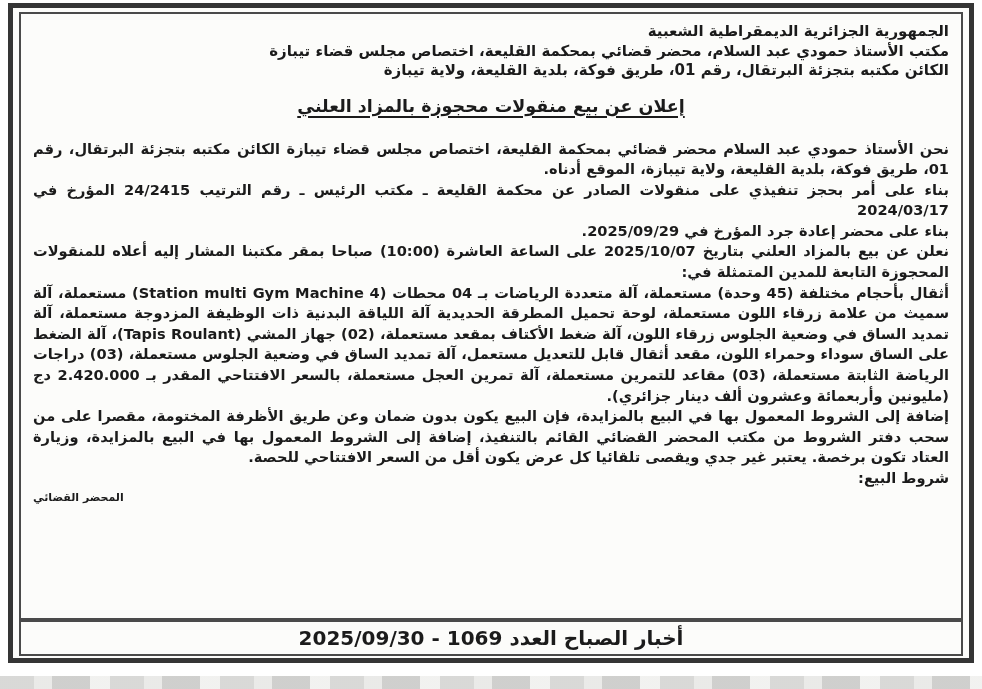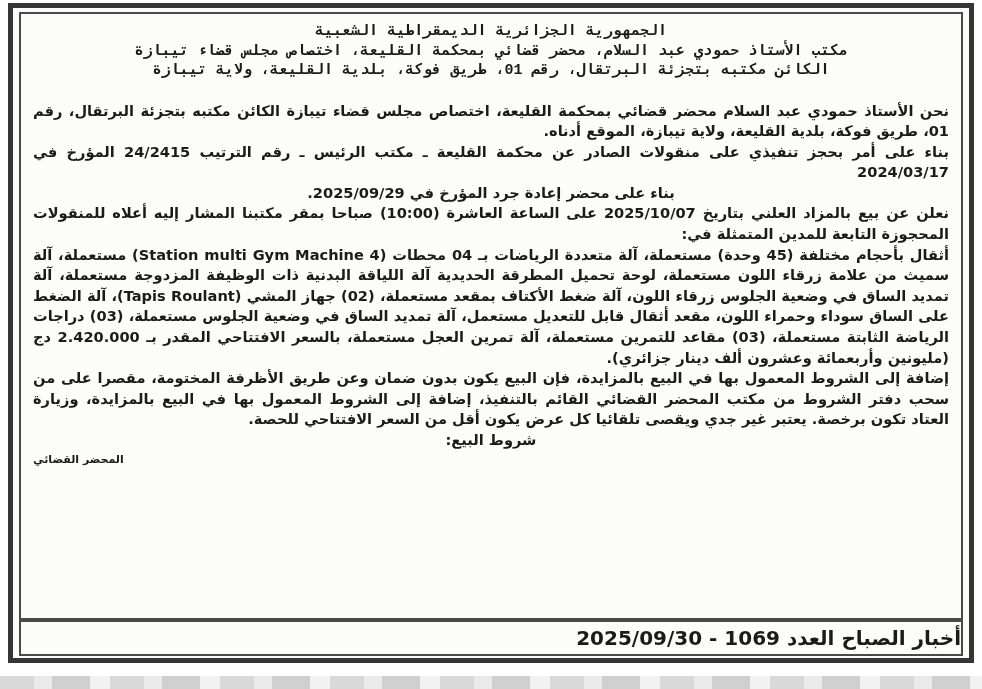--- a/index.html
+++ b/index.html
@@ -24,49 +24,50 @@
   .main-box {
     position:absolute; left:6px; top:4px; right:6px; height:608px;
     border:2px solid #4a4a4a;
     padding:8px 12px 4px 12px;
     direction:rtl;
     color:#1b1b1b;
   }
   .footer-box {
     position:absolute; left:6px; bottom:2px; right:6px; height:36px;
     border:2px solid #4a4a4a;
-    display:flex; align-items:center; 
+    display:flex; align-items:center; justify-content:center;
     direction:rtl;
   }
-  .hdr { text-align:center; font-weight:700; font-size:15px; line-height:19.5px;font-family:Liberation Mono, monospace; }
+  .hdr { text-align:right; font-weight:700; font-size:15px; line-height:19.5px; }
   .titles { margin-top:13px; text-align:center; }
   .title-line {
     display:block; font-weight:700; font-size:17.5px; line-height:25px;
     text-decoration:underline; text-decoration-thickness:2px; text-underline-offset:4px;
   }
   .body-text { margin-top:20px; font-size:14.6px; line-height:20.6px; font-weight:700; }
   .para { text-align:justify; direction:rtl; }
-  .para.nojust { text-align:center; }
+  .para.nojust { text-align:right; }
   .signature { text-align:left; font-weight:700; font-size:11px; margin-top:2px; }
   .footer-text { font-weight:700; font-size:20px; letter-spacing:.5px; color:#1b1b1b; }
 </style>
 </head>
 <body>
 
 <div class="outer-border">
 
   <div class="main-box">
 
     <div class="hdr">
       <div>الجمهورية الجزائرية الديمقراطية الشعبية</div>
       <div>مكتب الأستاذ حمودي عبد السلام، محضر قضائي بمحكمة القليعة، اختصاص مجلس قضاء تيبازة</div>
       <div>الكائن مكتبه بتجزئة البرتقال، رقم 01، طريق فوكة، بلدية القليعة، ولاية تيبازة</div>
     </div>
 
     <div class="titles">
+      <span class="title-line">إعلان عن بيع منقولات محجوزة بالمزاد العلني</span>
     </div>
 
     <div class="body-text">
       <div class="para">نحن الأستاذ حمودي عبد السلام محضر قضائي بمحكمة القليعة، اختصاص مجلس قضاء تيبازة الكائن مكتبه بتجزئة البرتقال، رقم 01، طريق فوكة، بلدية القليعة، ولاية تيبازة، الموقع أدناه.</div>
       <div class="para">بناء على أمر بحجز تنفيذي على منقولات الصادر عن محكمة القليعة ـ مكتب الرئيس ـ رقم الترتيب 24/2415 المؤرخ في 2024/03/17</div>
       <div class="para nojust">بناء على محضر إعادة جرد المؤرخ في 2025/09/29.</div>
       <div class="para">نعلن عن بيع بالمزاد العلني بتاريخ 2025/10/07 على الساعة العاشرة (10:00) صباحا بمقر مكتبنا المشار إليه أعلاه للمنقولات المحجوزة التابعة للمدين المتمثلة في:</div>
       <div class="para">أثقال بأحجام مختلفة (45 وحدة) مستعملة، آلة متعددة الرياضات بـ 04 محطات (Station multi Gym Machine 4) مستعملة، آلة سميث من علامة زرقاء اللون مستعملة، لوحة تحميل المطرقة الحديدية آلة اللياقة البدنية ذات الوظيفة المزدوجة مستعملة، آلة تمديد الساق في وضعية الجلوس زرقاء اللون، آلة ضغط الأكتاف بمقعد مستعملة، (02) جهاز المشي (Tapis Roulant)، آلة الضغط على الساق سوداء وحمراء اللون، مقعد أثقال قابل للتعديل مستعمل، آلة تمديد الساق في وضعية الجلوس مستعملة، (03) دراجات الرياضة الثابتة مستعملة، (03) مقاعد للتمرين مستعملة، آلة تمرين العجل مستعملة، بالسعر الافتتاحي المقدر بـ 2.420.000 دج (مليونين وأربعمائة وعشرون ألف دينار جزائري).</div>
       <div class="para">إضافة إلى الشروط المعمول بها في البيع بالمزايدة، فإن البيع يكون بدون ضمان وعن طريق الأظرفة المختومة، مقصرا على من سحب دفتر الشروط من مكتب المحضر القضائي القائم بالتنفيذ، إضافة إلى الشروط المعمول بها في البيع بالمزايدة، وزيارة العتاد تكون برخصة. يعتبر غير جدي ويقصى تلقائيا كل عرض يكون أقل من السعر الافتتاحي للحصة.</div>
       <div class="para nojust">شروط البيع:</div>

